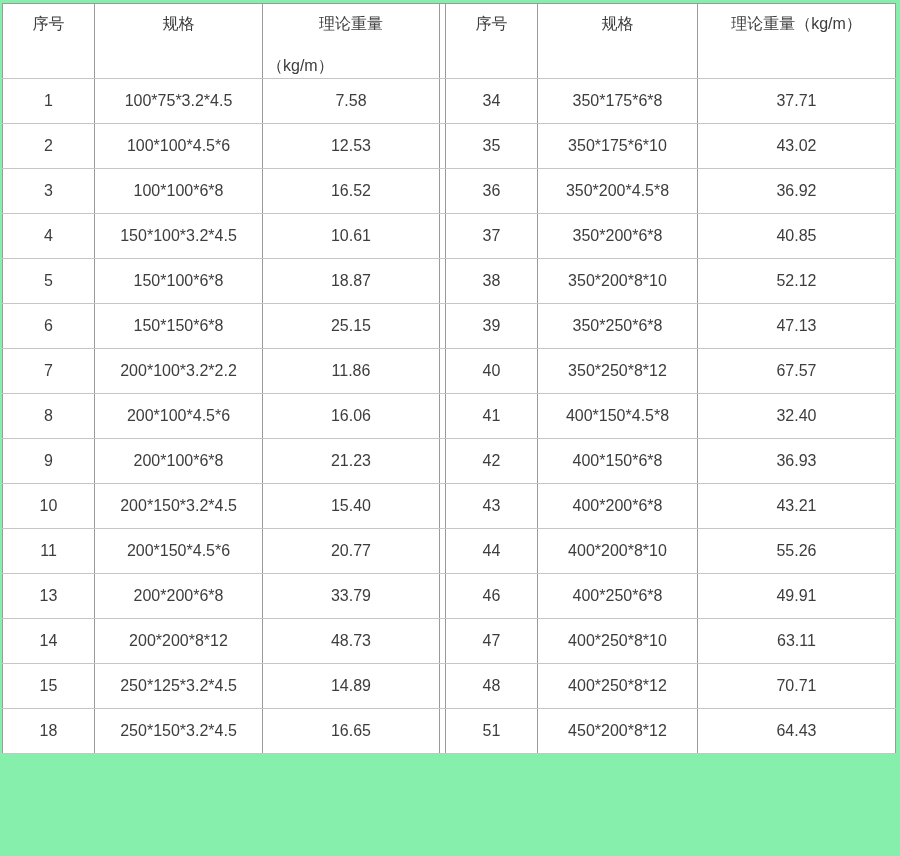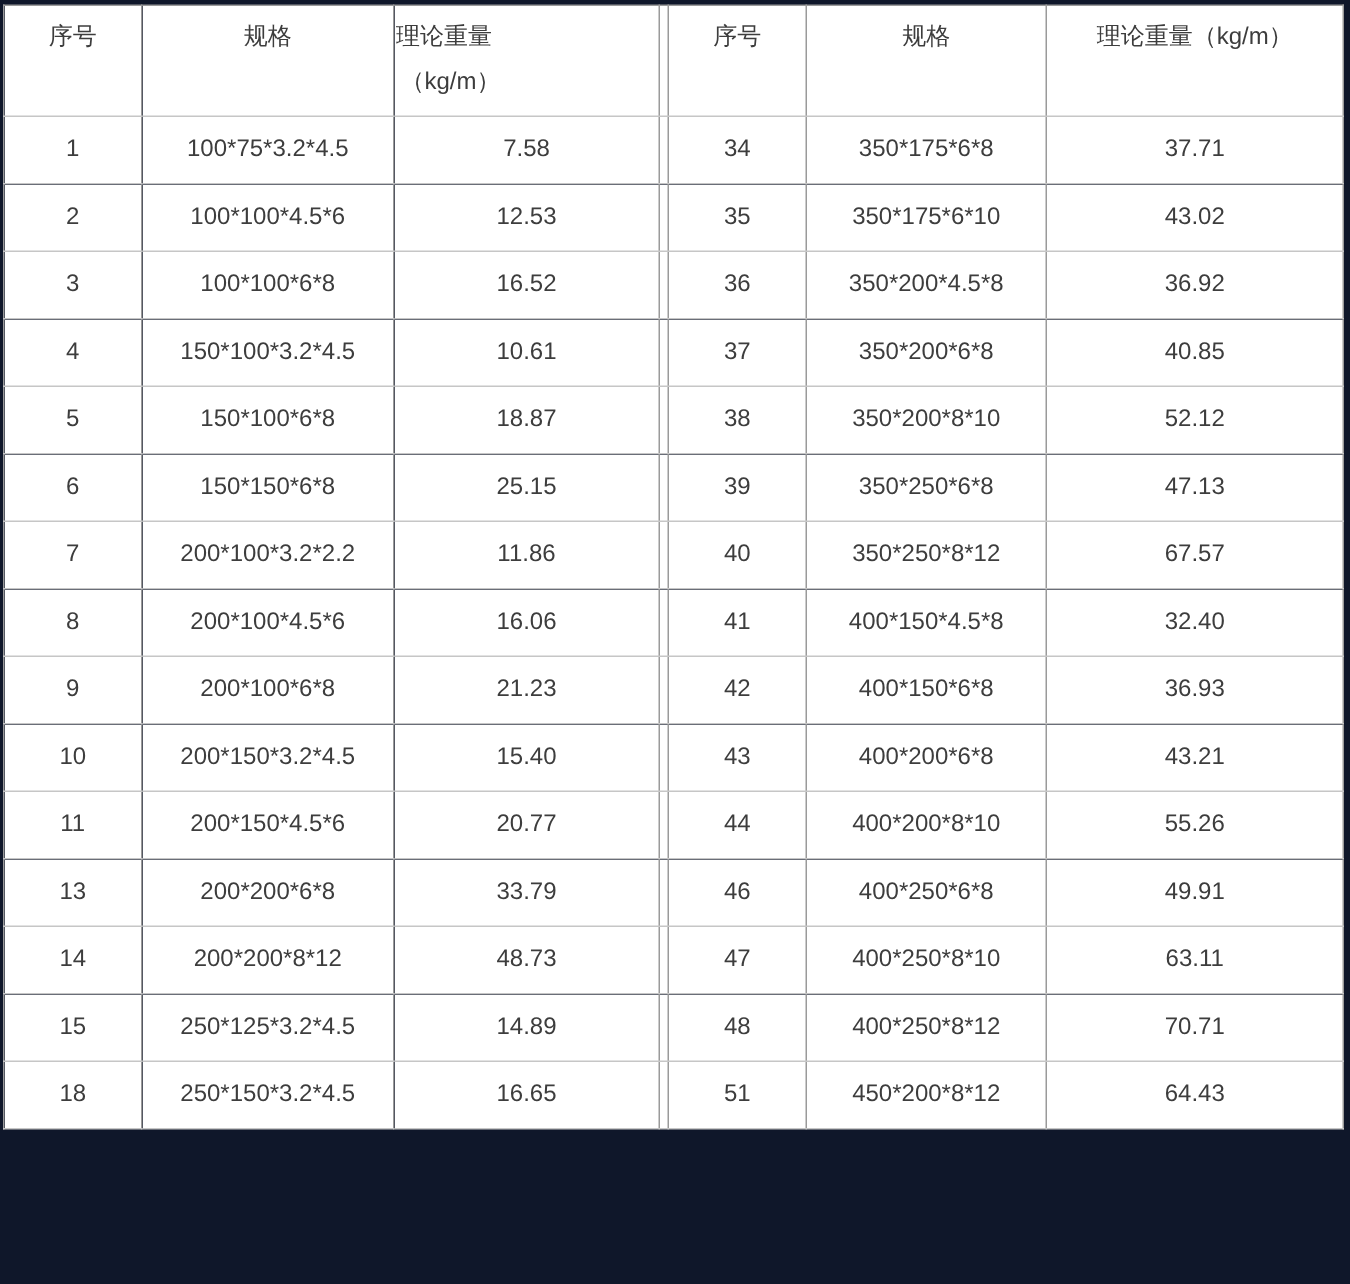--- a/index.html
+++ b/index.html
@@ -5,21 +5,21 @@
   html, body {
     margin: 0;
     padding: 0;
     background: #ffffff;
   }
   .page {
     width: 900px;
     height: 856px;
     overflow: hidden;
     position: relative;
-    background: #0f172a;
+    background: #86efac;
     font-family: "Liberation Sans", "DejaVu Sans", sans-serif;
   }
   table.spec-table {
     border-collapse: collapse;
     table-layout: fixed;
     width: 893px;
     margin: 3px 0 0 2px;
   }
   .spec-table th, .spec-table td {
     border-left: 1px solid #9a9a9a;
@@ -38,22 +38,22 @@
     vertical-align: top;
     padding-top: 10px;
     text-align: center;
     border-top-color: #9a9a9a;
   }
   .spec-table td {
     height: 42px;
     vertical-align: middle;
     text-align: center;
   }
-  .spec-table .wh-left .w-line1 { text-align: left; }
-  .spec-table .wh-left .w-line2 { text-align: left; padding-left: 3px; margin-top: 9px; }
+  .spec-table .wh-left .w-line1 { text-align: center; }
+  .spec-table .wh-left .w-line2 { text-align: left; padding-left: 3px; margin-top: 21px; }
   .spec-table td.spacer, .spec-table th.spacer { padding: 0; }
 </style>
 </head>
 <body>
 
 <div class="page">
   <table class="spec-table">
     <colgroup>
       <col style="width:92px">
         <col style="width:168px">

